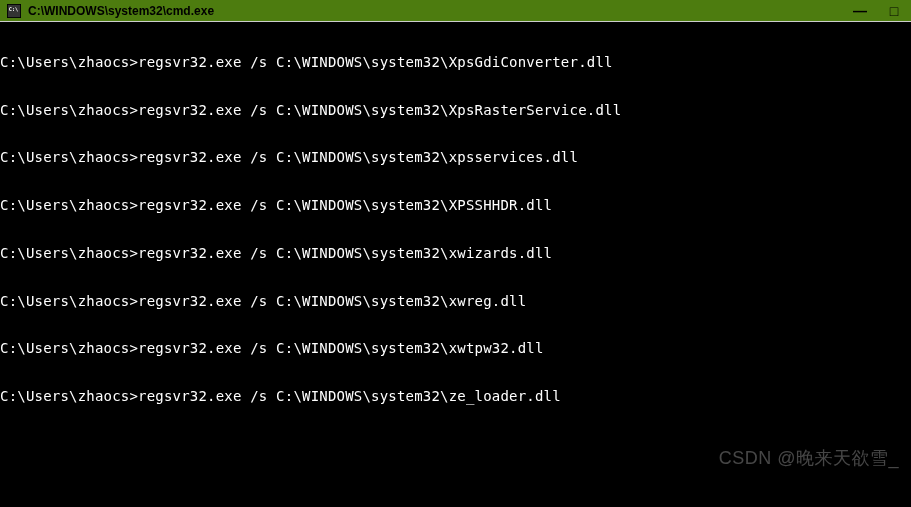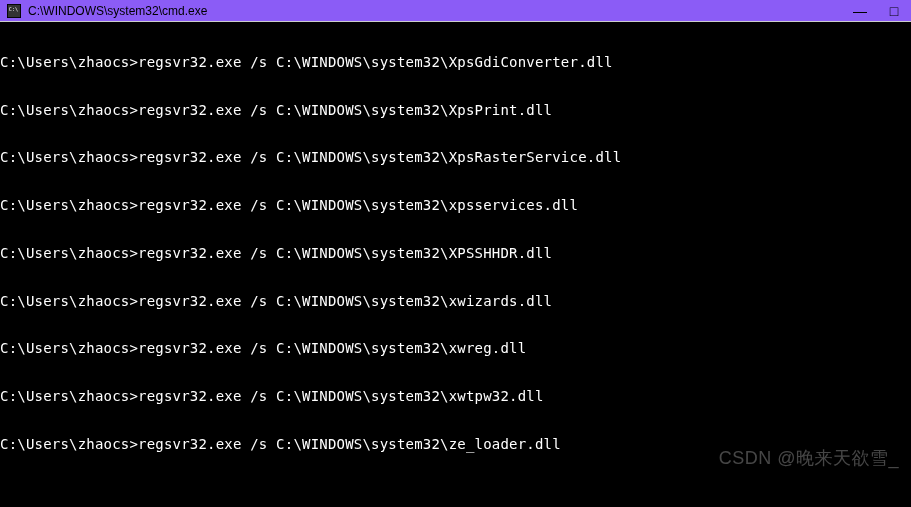--- a/index.html
+++ b/index.html
@@ -11,27 +11,28 @@
       width: 911px;
       height: 507px;
       font-family: Consolas, 'Courier New', monospace;
       font-size: 13px;
       background: #000;
       overflow: hidden;
       position: relative;
     }
     .titlebar {
       height: 22px;
-      background: #8b5cf6;
+      background: #4d7c0f;
       border-bottom: 1px solid #ccc;
       display: flex;
       align-items: center;
       font-family: 'Segoe UI', Tahoma, sans-serif;
       font-size: 12px;
       color: #000;
+      font-weight: bold;
     }
     .titlebar-icon {
       width: 16px;
       height: 16px;
       margin: 0 6px;
       display: flex;
       align-items: center;
       justify-content: center;
     }
     .titlebar-icon svg {
@@ -99,21 +100,20 @@
   </span>
   <span class="titlebar-title">C:\WINDOWS\system32\cmd.exe</span>
   <div class="titlebar-controls">
     <div class="titlebar-btn">—</div>
     <div class="titlebar-btn">□</div>
   </div>
 </div>
 
 <div class="terminal">
 <div class="cmd-line"><span>C:\Users\zhaocs&gt;</span><span>regsvr32.exe /s C:\WINDOWS\system32\XpsGdiConverter.dll</span></div>
-<div class="cmd-line"><span>C:\Users\zhaocs&gt;</span><span>regsvr32.exe /s C:\WINDOWS\system32\XpsPrint.dll</span></div>
 <div class="cmd-line"><span>C:\Users\zhaocs&gt;</span><span>regsvr32.exe /s C:\WINDOWS\system32\XpsRasterService.dll</span></div>
 <div class="cmd-line"><span>C:\Users\zhaocs&gt;</span><span>regsvr32.exe /s C:\WINDOWS\system32\xpsservices.dll</span></div>
 <div class="cmd-line"><span>C:\Users\zhaocs&gt;</span><span>regsvr32.exe /s C:\WINDOWS\system32\XPSSHHDR.dll</span></div>
 <div class="cmd-line"><span>C:\Users\zhaocs&gt;</span><span>regsvr32.exe /s C:\WINDOWS\system32\xwizards.dll</span></div>
 <div class="cmd-line"><span>C:\Users\zhaocs&gt;</span><span>regsvr32.exe /s C:\WINDOWS\system32\xwreg.dll</span></div>
 <div class="cmd-line"><span>C:\Users\zhaocs&gt;</span><span>regsvr32.exe /s C:\WINDOWS\system32\xwtpw32.dll</span></div>
 <div class="cmd-line"><span>C:\Users\zhaocs&gt;</span><span>regsvr32.exe /s C:\WINDOWS\system32\ze_loader.dll</span></div>
 
 
 

